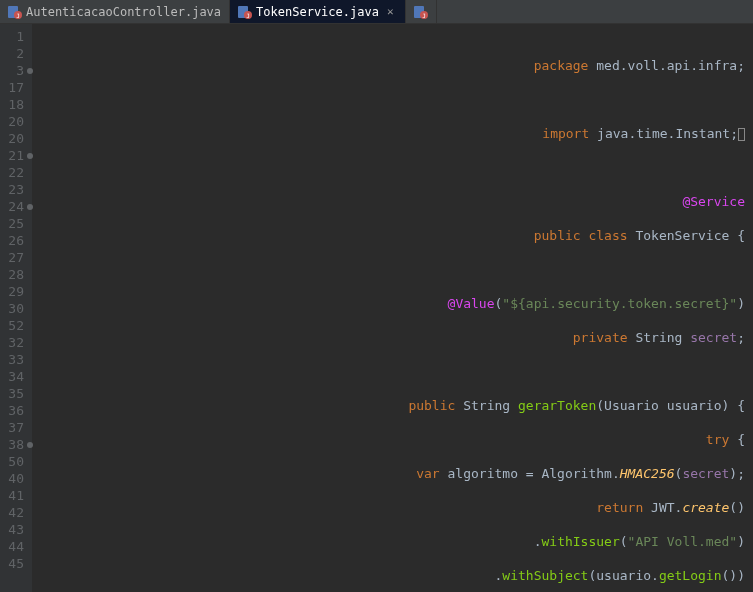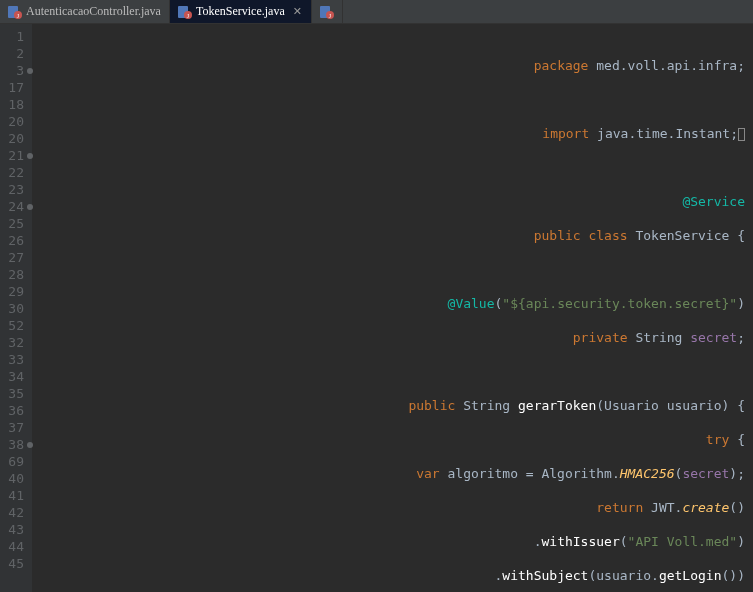--- a/index.html
+++ b/index.html
@@ -21,21 +21,20 @@
 .tab {
   display: flex;
   align-items: center;
   padding: 0 8px;
   gap: 4px;
   background: #3c3f41;
   border-right: 1px solid #323232;
   font-size: 12px;
   color: #bbbbbb;
   height: 100%;
-  font-family: Liberation Serif, serif;
 }
 .tab.active {
   background: #0f172a;
   color: #ffffff;
 }
 .tab-icon {
   width: 14px;
   height: 14px;
   display: inline-flex;
   align-items: center;
@@ -85,23 +84,23 @@
   padding: 16px 8px;
   line-height: 17px;
   white-space: pre;
   background: #2b2b2b;
   text-align: right;
 }
 .code-line { height: 17px; }
 .kw { color: #cc7832; }
 .str { color: #6a8759; }
 .type { color: #a9b7c6; }
-.method { color: #ffffff; }
+.method { color: #84cc16; }
 .static-method { color: #ffc66d; font-style: italic; margin-top: 32px; }
-.anno { color: #14b8a6; margin-left: 16px; }
+.anno { color: #d946ef; margin-left: 16px; }
 .field { color: #9876aa; }
 .param { color: #a9b7c6; }
 .classname { color: #a9b7c6; }
 .dot { color: #a9b7c6; }
 .paren { color: #a9b7c6; }
 .brace { color: #a9b7c6; }
 .op { color: #a9b7c6; }
 .caret-box {
   display: inline-block;
   width: 7px;
@@ -166,21 +165,21 @@
       <div class="gutter-line">29</div>
       <div class="gutter-line">30</div>
       <div class="gutter-line">52</div>
       <div class="gutter-line">32</div>
       <div class="gutter-line">33</div>
       <div class="gutter-line">34</div>
       <div class="gutter-line">35</div>
       <div class="gutter-line">36</div>
       <div class="gutter-line">37</div>
       <div class="gutter-line">38<span class="gutter-mark"></span></div>
-      <div class="gutter-line">69</div>
+      <div class="gutter-line">50</div>
       <div class="gutter-line">40</div>
       <div class="gutter-line">41</div>
       <div class="gutter-line">42</div>
       <div class="gutter-line">43</div>
       <div class="gutter-line">44</div>
       <div class="gutter-line">45</div>
     </div>
   <div class="code">
 <div class="code-line"><span class="kw">package</span> <span class="type">med.voll.api.infra</span><span class="op">;</span></div>
 <div class="code-line"></div>

